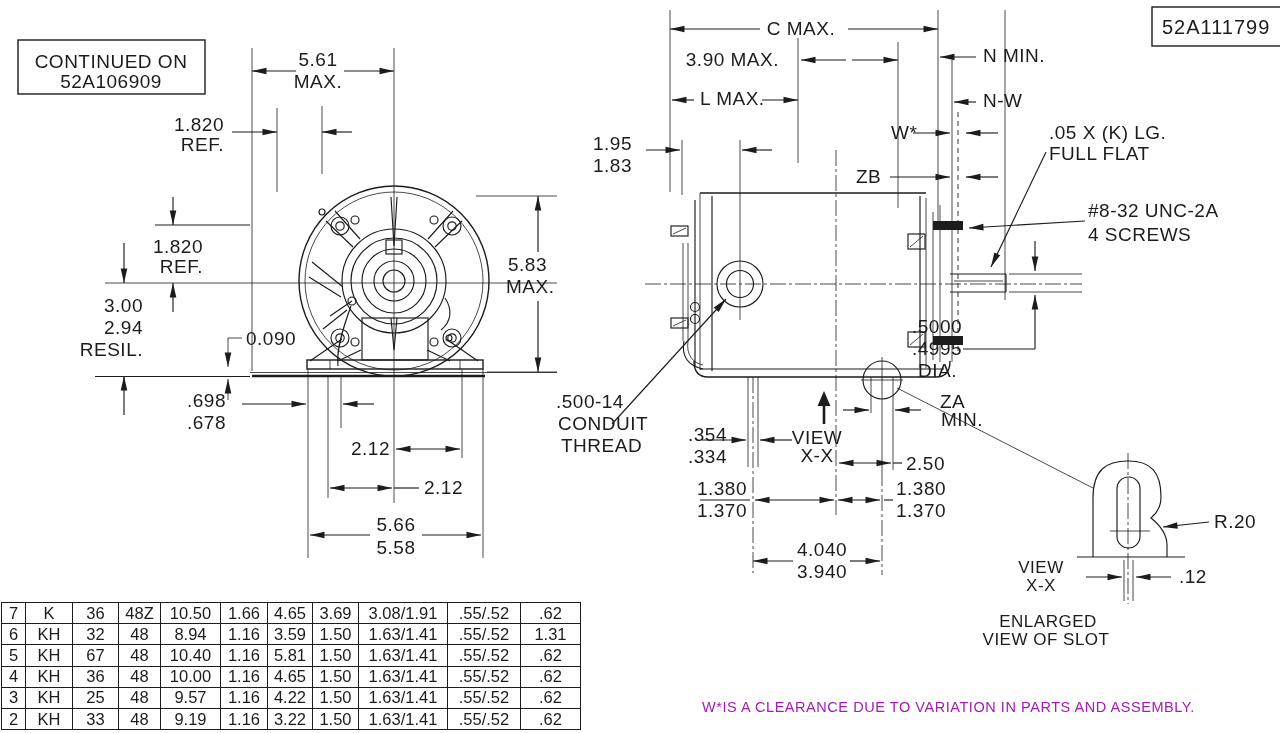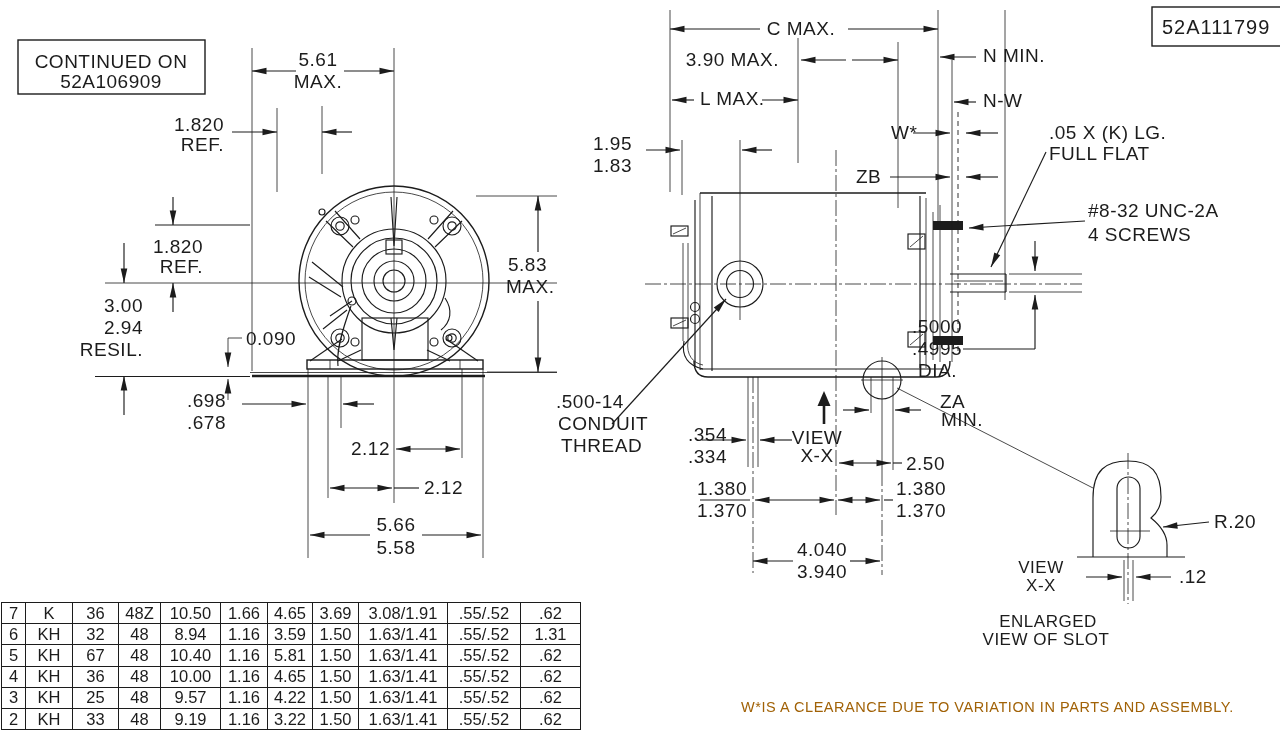--- a/index.html
+++ b/index.html
@@ -15,21 +15,21 @@
   .thick{stroke:#1c1c1c;stroke-width:2.4;fill:none;}
   .cl{stroke:#1c1c1c;stroke-width:.8;fill:none;stroke-dasharray:16 3 3 3;}
   .dsh{stroke:#1c1c1c;stroke-width:.9;fill:none;stroke-dasharray:5 4;}
   .txm{text-anchor:middle;} .txe{text-anchor:end;}
   .fill{fill:#1c1c1c;stroke:none;}
   
   #spec-table-wrap{position:absolute;left:1px;top:602px;width:582px;height:131px;overflow:hidden;}
   #spec-table{border-collapse:collapse;table-layout:fixed;width:580px;}
   #spec-table td{border:1.6px solid #1c1c1c;height:20.2px;text-align:center;vertical-align:middle;
     font-size:16.5px;color:#1c1c1c;padding:0;white-space:nowrap;overflow:hidden;}
-  #footnote{position:absolute;left:702px;top:699px;font-size:14.5px;letter-spacing:.55px;color:#a16207;white-space:nowrap;margin-left:39px;}
+  #footnote{position:absolute;left:702px;top:699px;font-size:14.5px;letter-spacing:.55px;color:#a21caf;white-space:nowrap;}
 </style>
 </head>
 <body>
 
 <div id="sheet">
 <svg width="1280" height="733" viewBox="0 0 1280 733">
   <defs>
     <marker id="ah" markerWidth="16" markerHeight="9" refX="15" refY="4.5" orient="auto-start-reverse" markerUnits="userSpaceOnUse">
       <path d="M0.5,1.2 L15,4.5 L0.5,7.8 z" fill="#1c1c1c"></path>
     </marker>

